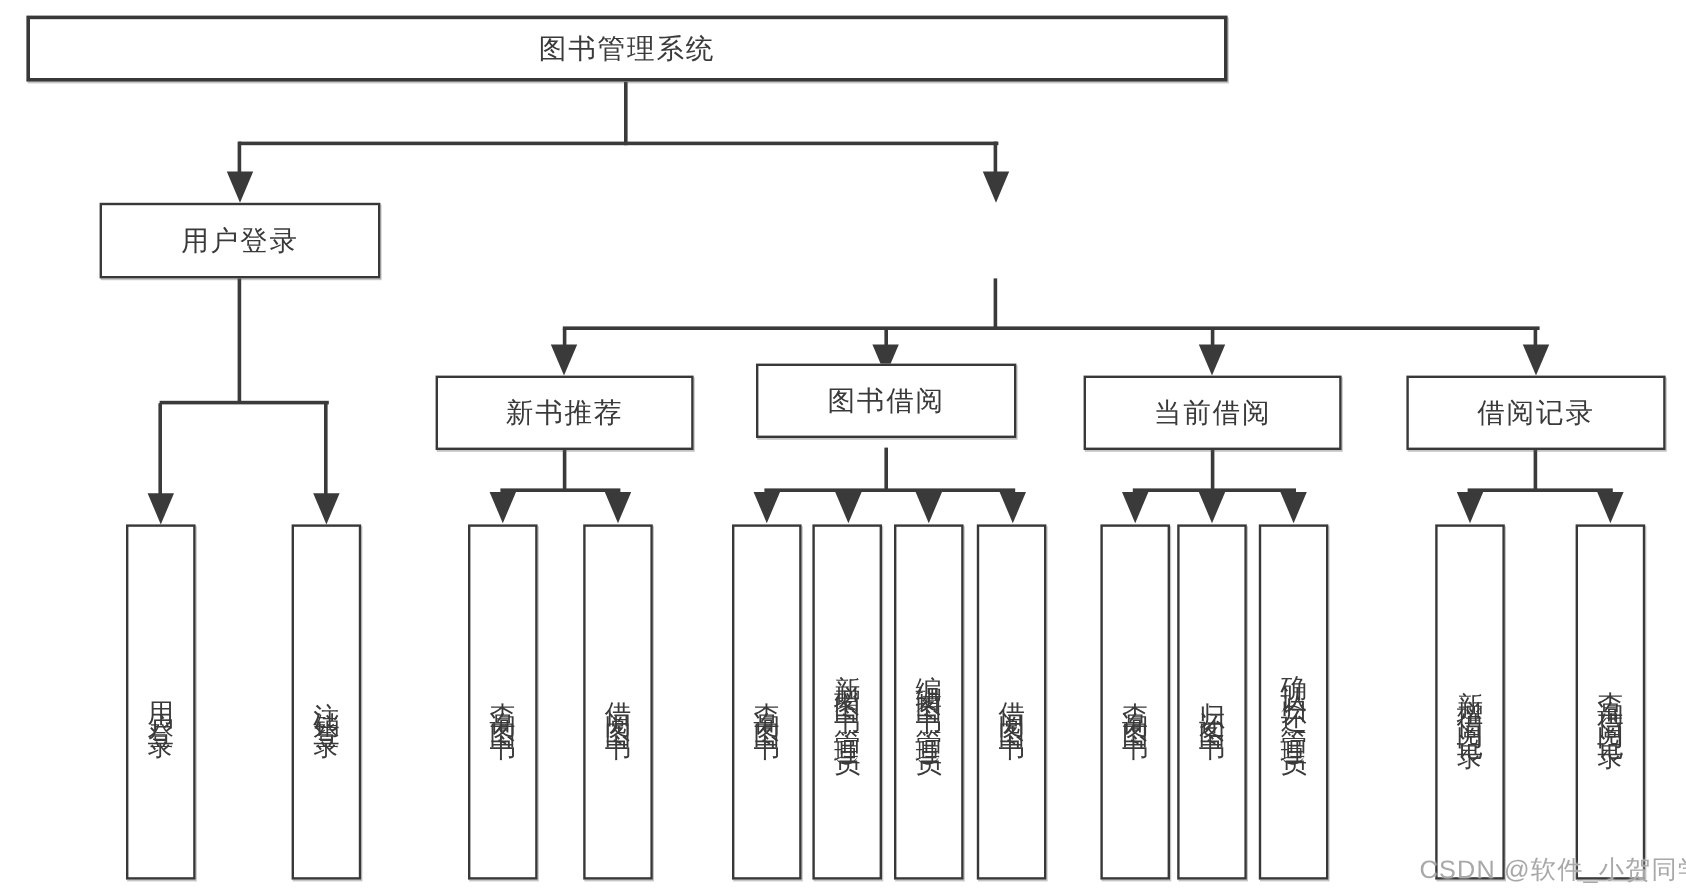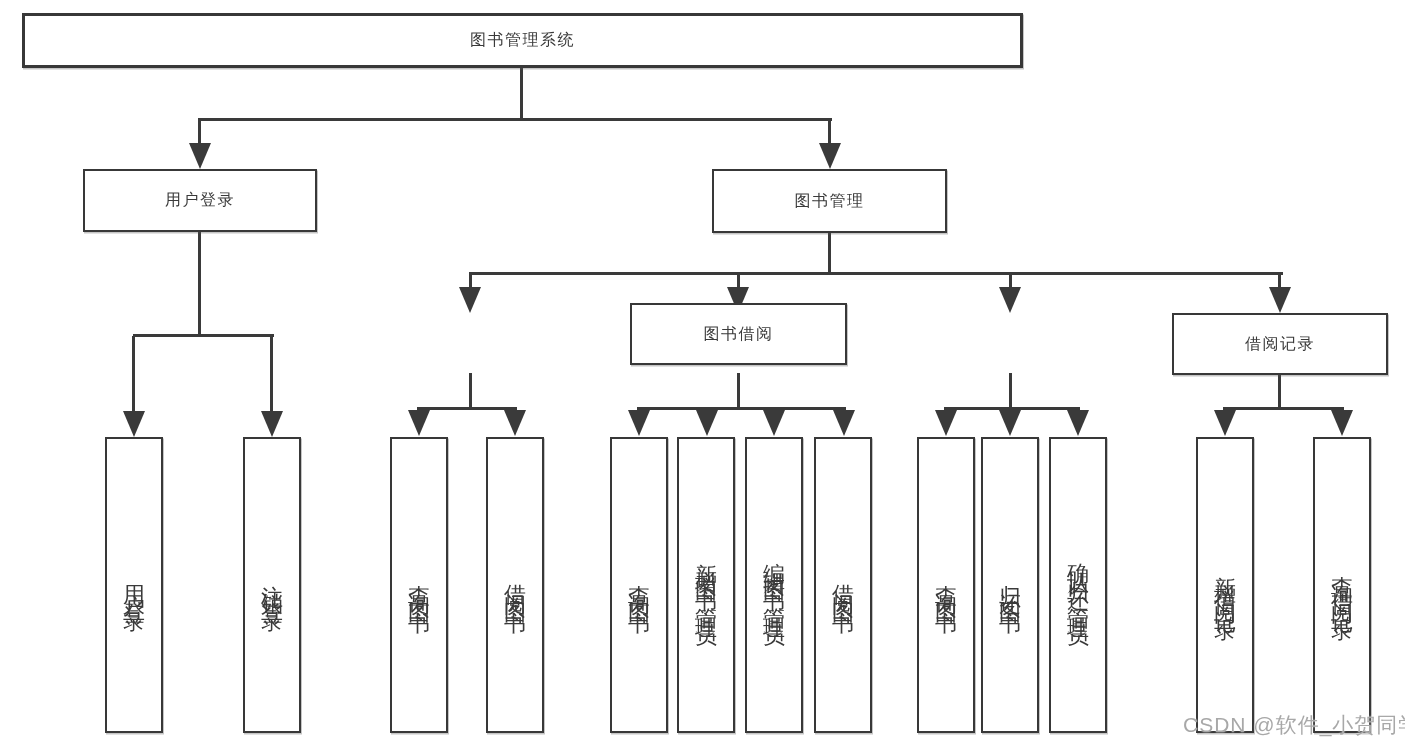--- a/index.html
+++ b/index.html
@@ -6,21 +6,21 @@
   .canvas{
     position:relative;width:1405px;height:747px;background:#ffffff;
     font-family:"Liberation Sans","DejaVu Sans",sans-serif;overflow:hidden;
   }
   .box{
     position:absolute;background:#ffffff;border:2.5px solid #383838;
     box-sizing:border-box;display:flex;align-items:center;justify-content:center;
     box-shadow:1px 1.5px 0 rgba(90,90,90,.35);z-index:2;
   }
   .root-box{border-width:3px;}
-  .lbl{font-size:16px;color:#3a3a3a;letter-spacing:1.5px;white-space:nowrap;text-align:right;}
+  .lbl{font-size:23px;color:#3a3a3a;letter-spacing:1.5px;white-space:nowrap;text-align:right;}
   .leaf{top:437px;width:58px;height:296px;}
   .vlbl{
     writing-mode:vertical-rl;text-orientation:mixed;
     font-size:22px;letter-spacing:9px;line-height:1;color:#3a3a3a;white-space:nowrap;
   }
   .hline,.vline{position:absolute;background:#3a3a3a;z-index:1;}
   .hline{height:3px;}
   .vline{width:3px;}
   .ah{
     position:absolute;width:0;height:0;z-index:1;
@@ -47,23 +47,20 @@
     <div class="hline" style="left:199px;top:118px;width:633px;"></div>
     <div class="vline" style="left:198px;top:118px;height:30px;"></div>
     <div class="ah" style="left:189px;top:143px;"></div>
     <div class="vline" style="left:828px;top:118px;height:30px;"></div>
     <div class="ah" style="left:819px;top:143px;"></div>
   </div>
 
   <div class="box" style="left:83px;top:169px;width:234px;height:63px;">
     <span class="lbl">用户登录</span>
   </div>
-  <div class="box" style="left:712px;top:169px;width:235px;height:64px;">
-    <span class="lbl">图书管理</span>
-  </div>
 
   <div>
     <div class="vline" style="left:198px;top:231px;height:105px;"></div>
     <div class="hline" style="left:133px;top:334px;width:141px;"></div>
     <div class="vline" style="left:132px;top:336px;height:78px;"></div>
     <div class="ah" style="left:123px;top:411px;"></div>
     <div class="vline" style="left:270px;top:336px;height:78px;"></div>
     <div class="ah" style="left:261px;top:411px;"></div>
   </div>
 
@@ -73,22 +70,28 @@
     <div class="vline" style="left:469px;top:274px;height:16px;"></div>
     <div class="ah" style="left:459px;top:287px;"></div>
     <div class="vline" style="left:737px;top:274px;height:16px;"></div>
     <div class="ah" style="left:727px;top:287px;"></div>
     <div class="vline" style="left:1009px;top:274px;height:16px;"></div>
     <div class="ah" style="left:999px;top:287px;"></div>
     <div class="vline" style="left:1278px;top:274px;height:16px;"></div>
     <div class="ah" style="left:1269px;top:287px;"></div>
   </div>
 
+  <div class="box" style="left:363px;top:313px;width:215px;height:62px;">
+    <span class="lbl">新书推荐</span>
+  </div>
   <div class="box" style="left:630px;top:303px;width:217px;height:62px;">
     <span class="lbl">图书借阅</span>
+  </div>
+  <div class="box" style="left:903px;top:313px;width:215px;height:62px;">
+    <span class="lbl">当前借阅</span>
   </div>
   <div class="box" style="left:1172px;top:313px;width:216px;height:62px;">
     <span class="lbl">借阅记录</span>
   </div>
 
   <div>
     <div class="vline" style="left:469px;top:373px;height:36px;"></div>
     <div class="hline" style="left:417px;top:407px;width:100px;"></div>
     <div class="ah" style="left:408px;top:410px;"></div>
     <div class="ah" style="left:504px;top:410px;"></div>

